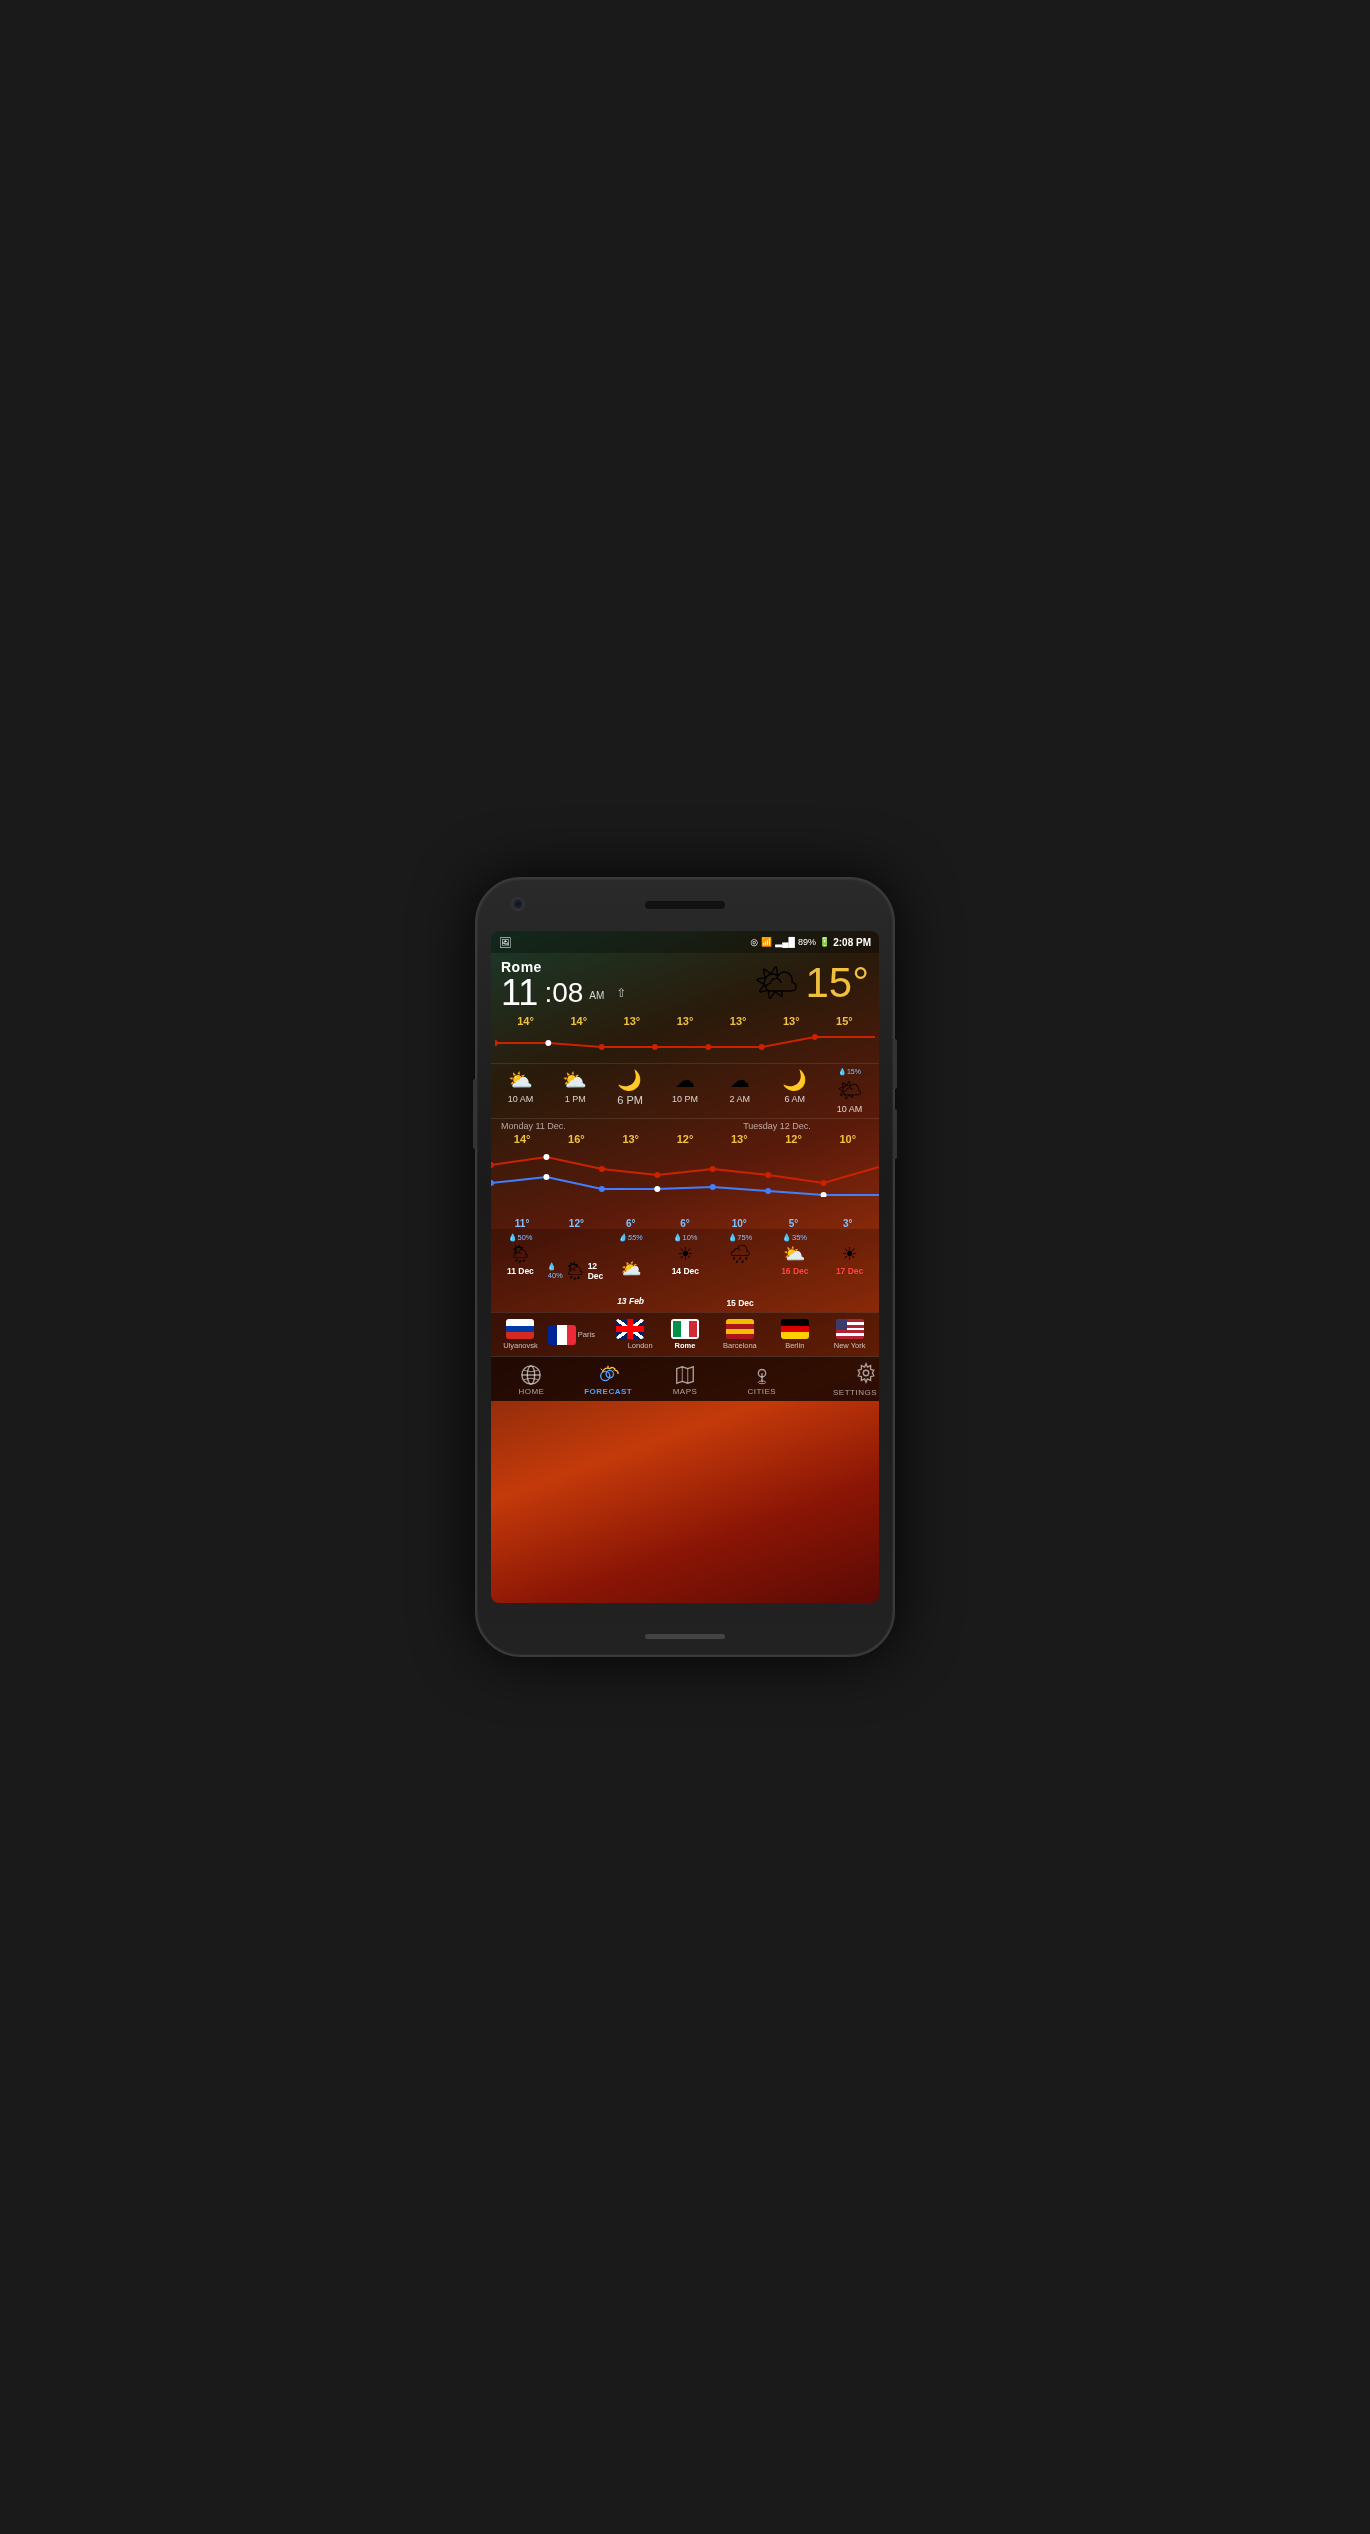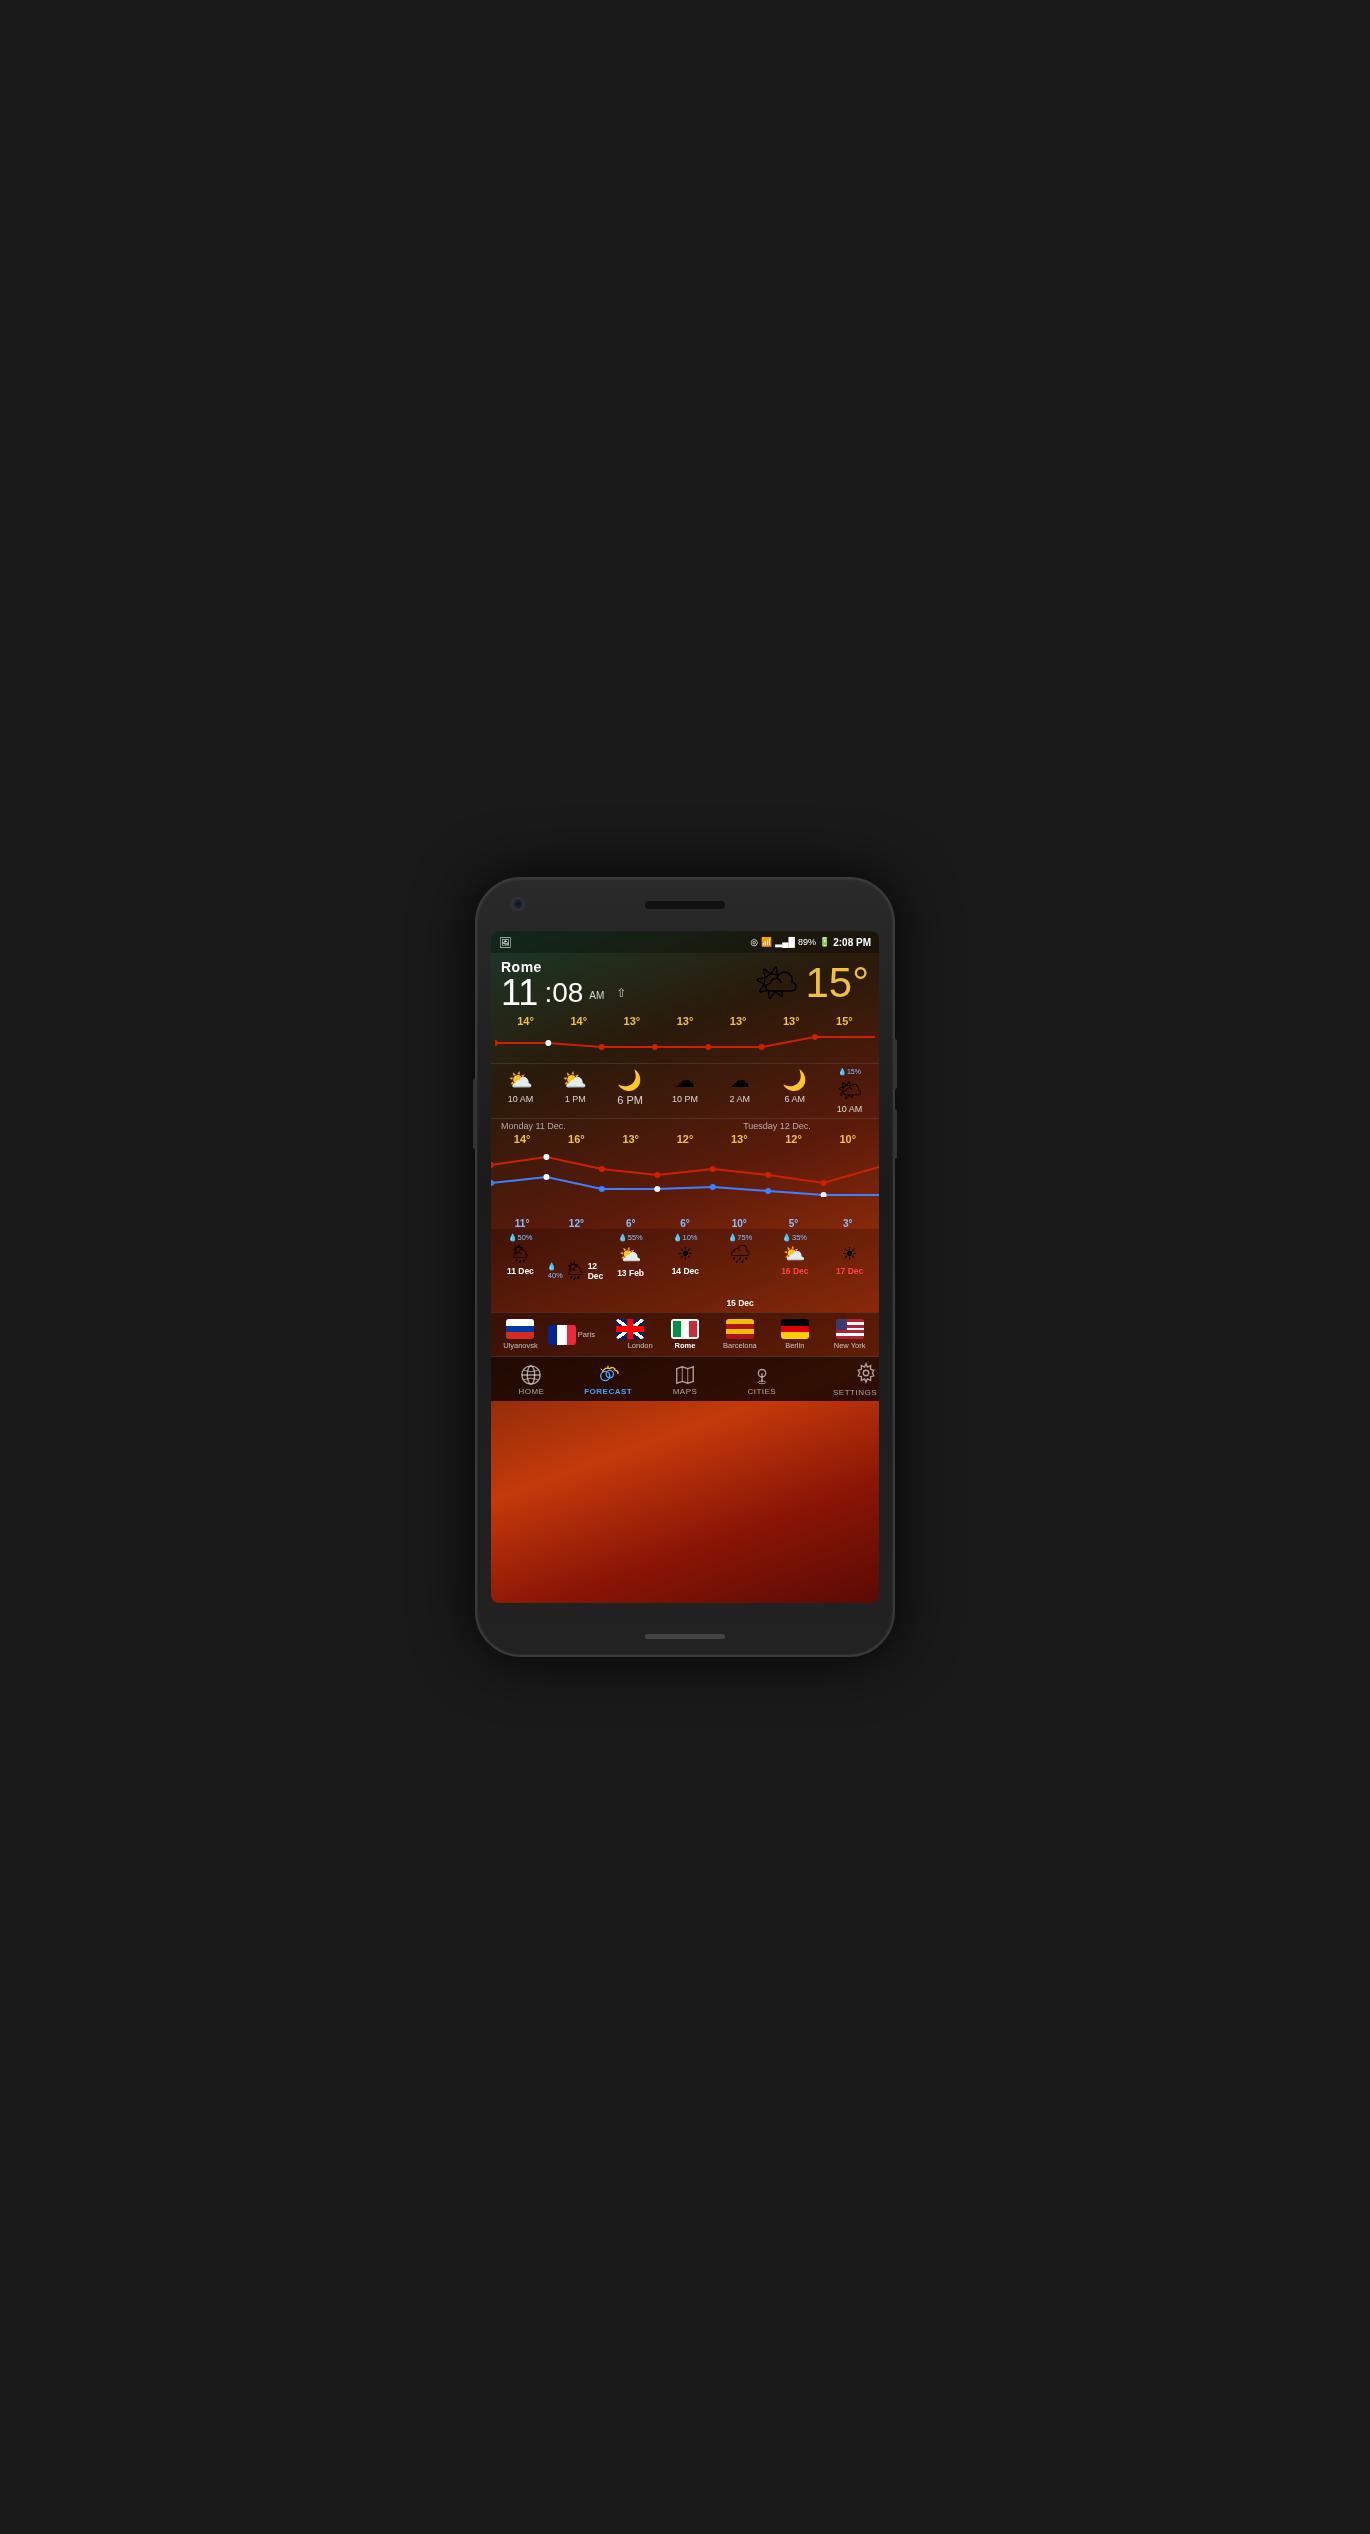--- a/index.html
+++ b/index.html
@@ -408,21 +408,21 @@
         <div class="day-item" style="display:flex;flex-direction:column;align-items:center;gap:1px;flex:1;">
           <span style="font-size:7.5px;color:#80c0ff;">💧50%</span>
           <span style="font-size:18px;">🌦</span>
           <span style="font-size:8.5px;color:white;font-weight:bold;">11 Dec</span>
         </div>
         <div class="day-item" style="display:flex;flex-direction:row;align-items:center;gap:1px;flex:1;">
           <span style="font-size:7.5px;color:#80c0ff;">💧40%</span>
           <span style="font-size:18px;">🌦</span>
           <span style="font-size:8.5px;color:white;font-weight:bold;">12 Dec</span>
         </div>
-        <div class="day-item" style="display:flex;flex-direction:column;align-items:center;gap:2px;flex:1;">
+        <div class="day-item" style="display:flex;flex-direction:column;align-items:center;gap:16px;flex:1;font-style:italic;">
           <span style="font-size:7.5px;color:#80c0ff;">💧55%</span>
           <span style="font-size:18px;">⛅</span>
           <span style="font-size:8.5px;color:white;font-weight:bold;">13 Feb</span>
         </div>
         <div class="day-item" style="display:flex;flex-direction:column;align-items:center;gap:1px;flex:1;">
           <span style="font-size:7.5px;color:#80c0ff;">💧10%</span>
           <span style="font-size:18px;">☀</span>
           <span style="font-size:8.5px;color:white;font-weight:bold;">14 Dec</span>
         </div>
         <div class="day-item" style="display:flex;flex-direction:column;align-items:center;gap:1px;flex:1;">

